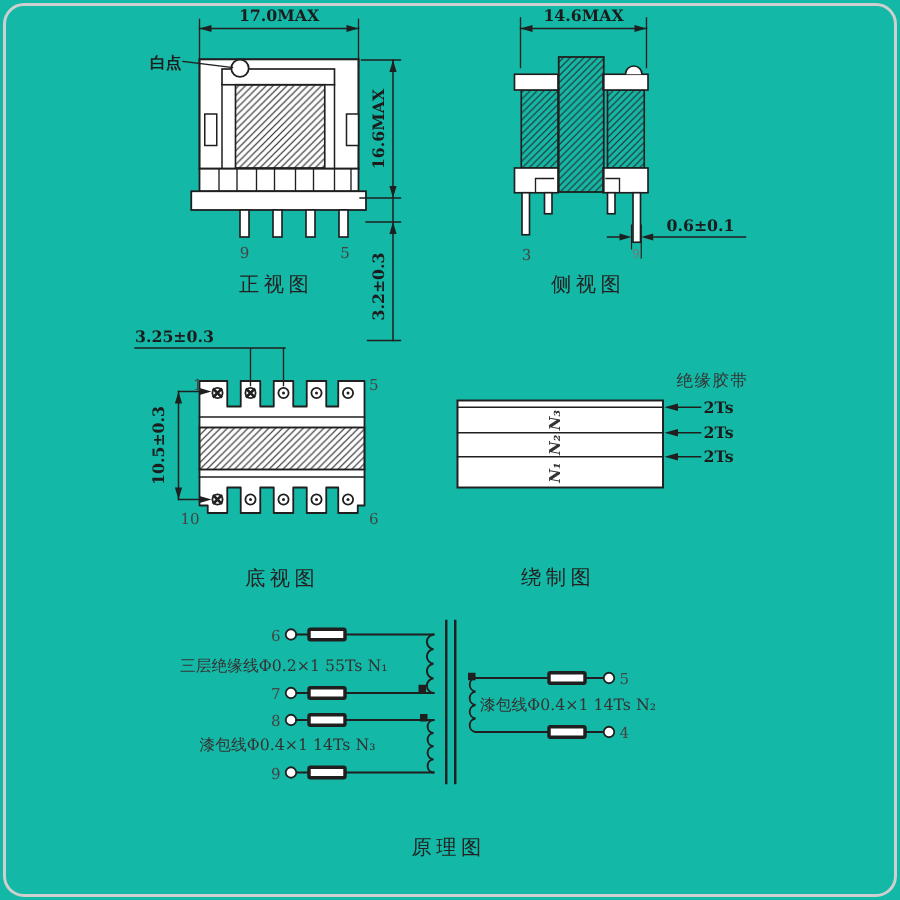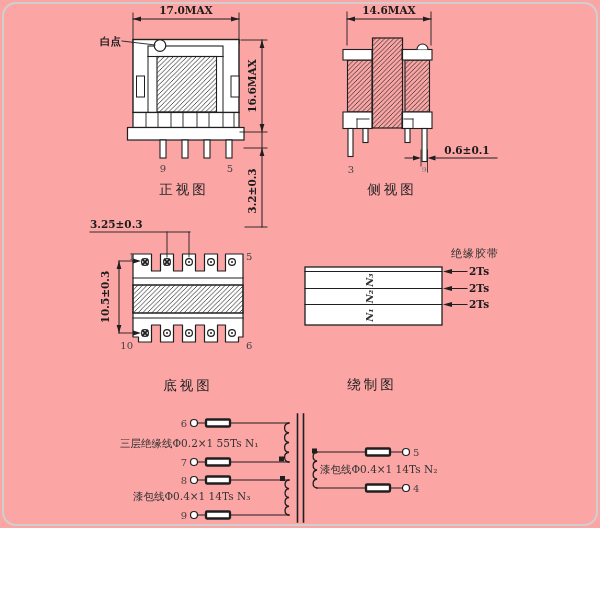--- a/index.html
+++ b/index.html
@@ -1,17 +1,17 @@
 <!DOCTYPE html>
 <html><head>
 <meta charset="utf-8">
 <style>
   html,body{margin:0;padding:0;background:#fff;}
   .canvas{
-    position:relative;width:600px;height:528px;background:#fca5a5;overflow:hidden;
+    position:relative;width:600px;height:600px;background:#14b8a6;overflow:hidden;
     font-family:"DejaVu Serif","Liberation Serif",serif;
   }
   .frame{
     position:absolute;inset:2px;border:2px solid #cfcfcf;border-radius:14px;pointer-events:none;
   }
   svg text{fill:#1c1c1c;}
   .dim{font-size:10.5px;font-weight:bold;font-family:"DejaVu Serif","Liberation Serif",serif;}
   .pinlab{font-size:10px;fill:#444;}
   .pinlab-sm{font-size:8px;fill:#777;}
   .cap{font-size:13.5px;letter-spacing:3px;fill:#222;}

